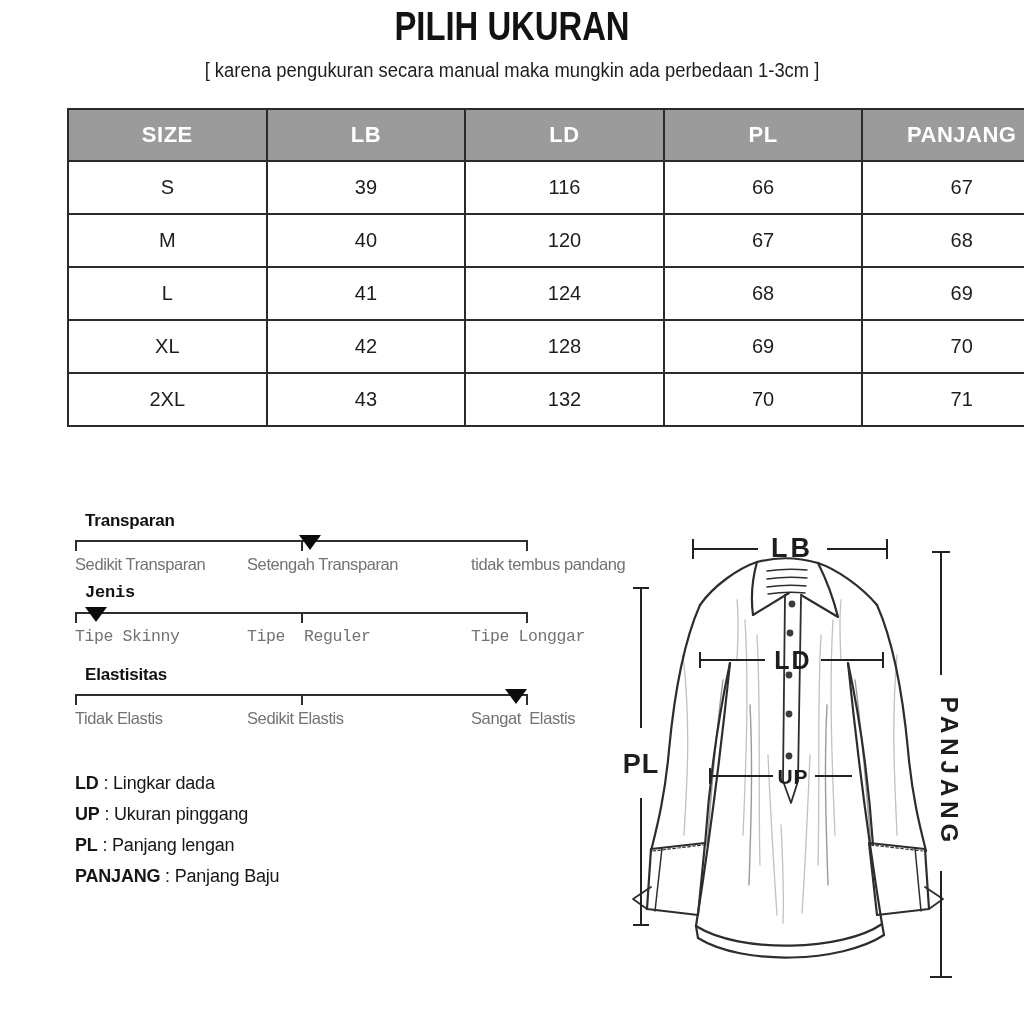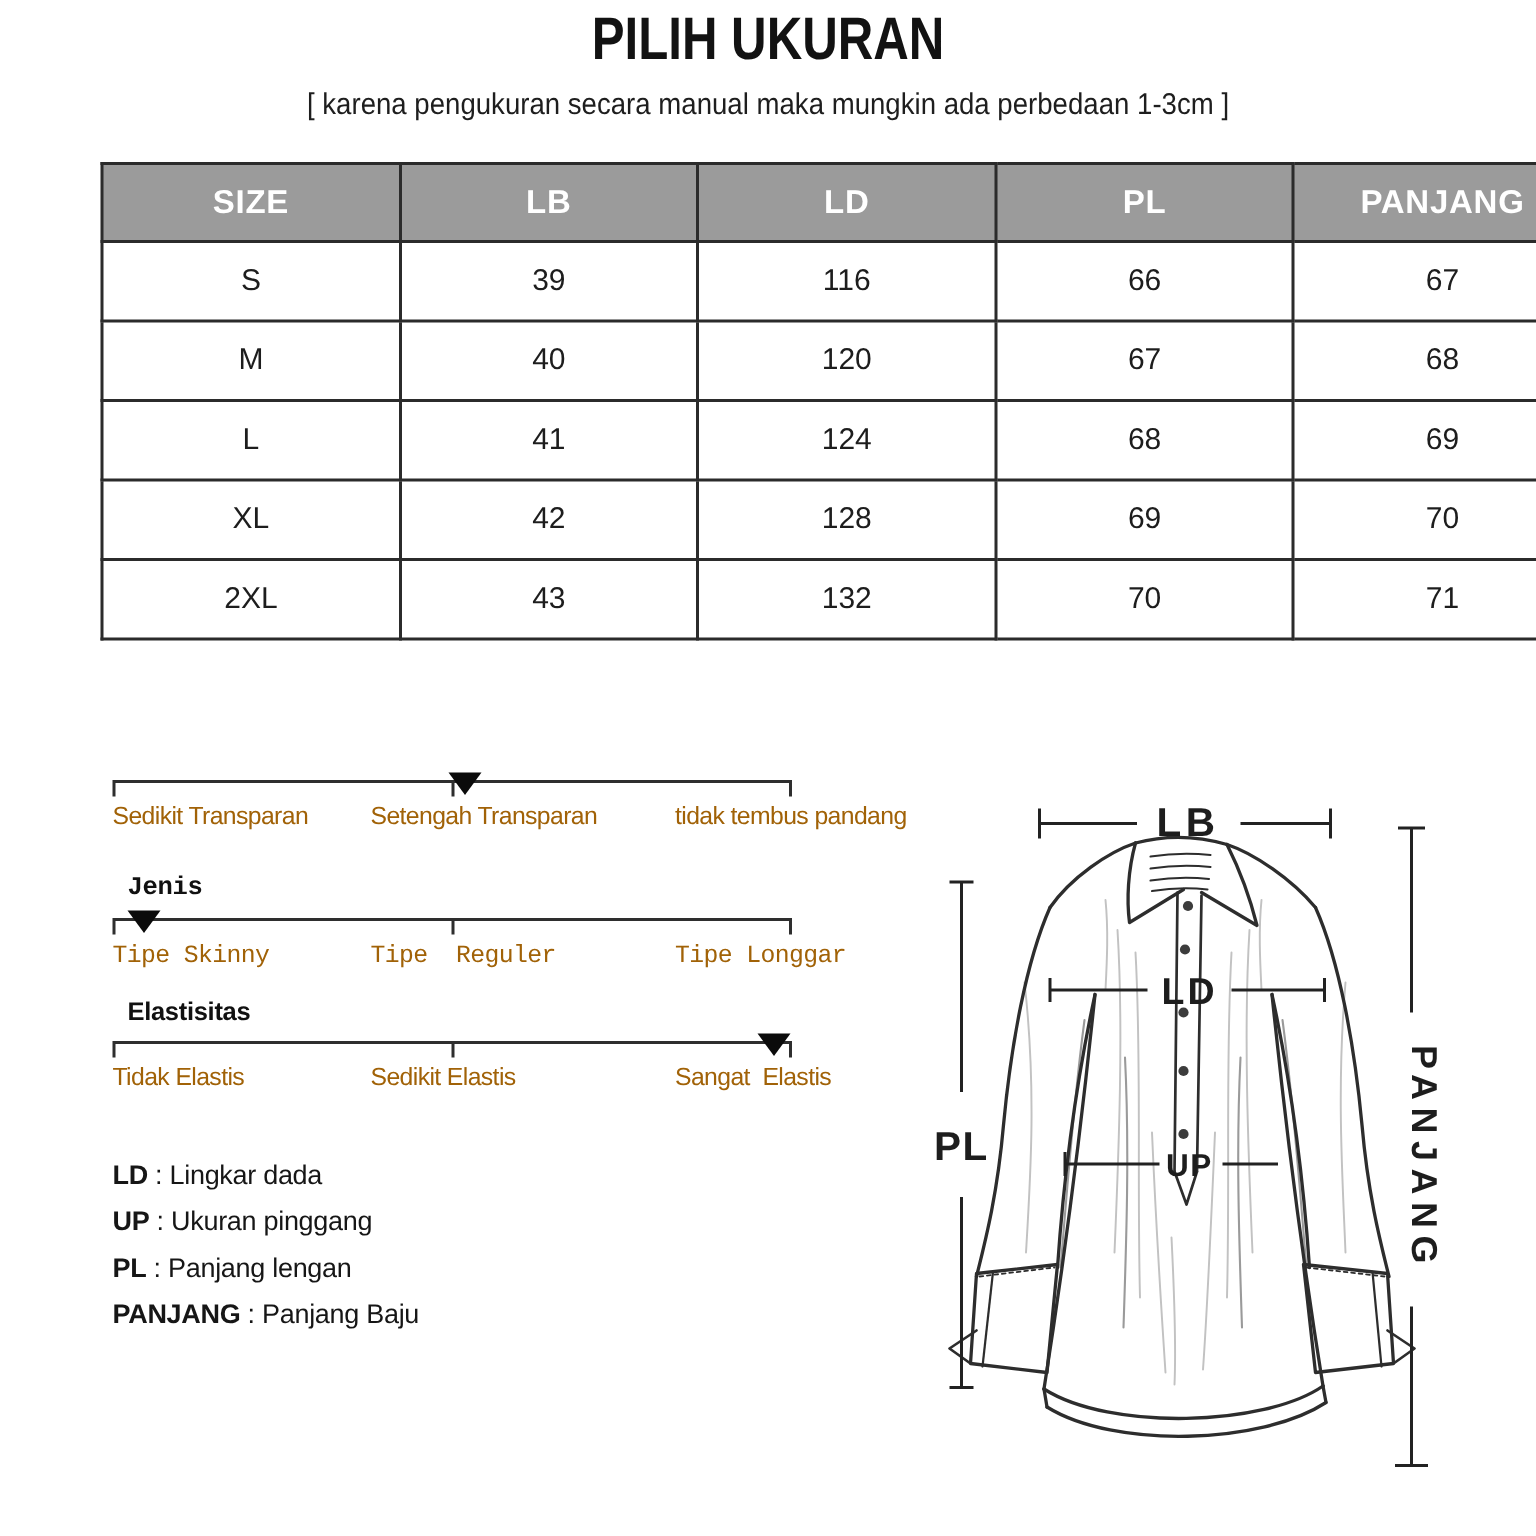--- a/index.html
+++ b/index.html
@@ -49,26 +49,26 @@
   .marker{
     position:absolute;top:-7px;width:0;height:0;
     border-left:11px solid transparent;border-right:11px solid transparent;
     border-top:15px solid #0b0b0b;
   }
   .m-left{left:10px;}
   .m-mid{left:224px;}
   .m-right{left:430px;}
   .scale-labels{position:relative;height:22px;margin-top:3px;}
   .sl{
-    position:absolute;top:0;font-size:16.5px;color:#a16207;
+    position:absolute;top:0;font-size:16.5px;color:#737373;
     letter-spacing:-.4px;white-space:pre;
   }
   .sl.p0{left:0;}
   .sl.p1{left:172px;}
-  .sl.p2{left:375px;}
+  .sl.p2{left:396px;}
   
   .legend{position:absolute;left:75px;top:773px;}
   .legend-row{height:31px;font-size:18px;color:#161616;white-space:pre;letter-spacing:-.2px;}
   .legend-row .abbr{font-weight:bold;}
   
   .diagram{position:absolute;left:605px;top:505px;width:420px;height:515px;}
   svg text{font-family:"Liberation Sans","DejaVu Sans",sans-serif;}
 </style>
 </head>
 <body>
@@ -119,20 +119,21 @@
       <td>2XL</td>
       <td>43</td>
       <td>132</td>
       <td>70</td>
       <td>71</td>
     </tr>
   </tbody>
 </table>
 
 <div class="scale" style="top:511px;">
+  <div class="scale-title">Transparan</div>
   <div class="scale-track">
     <span class="tick t0"></span>
     <span class="tick t1"></span>
     <span class="tick t2"></span>
     <span class="marker m-mid"></span>
   </div>
   <div class="scale-labels">
     <span class="sl p0">Sedikit Transparan</span>
     <span class="sl p1">Setengah Transparan</span>
     <span class="sl p2">tidak tembus pandang</span>

